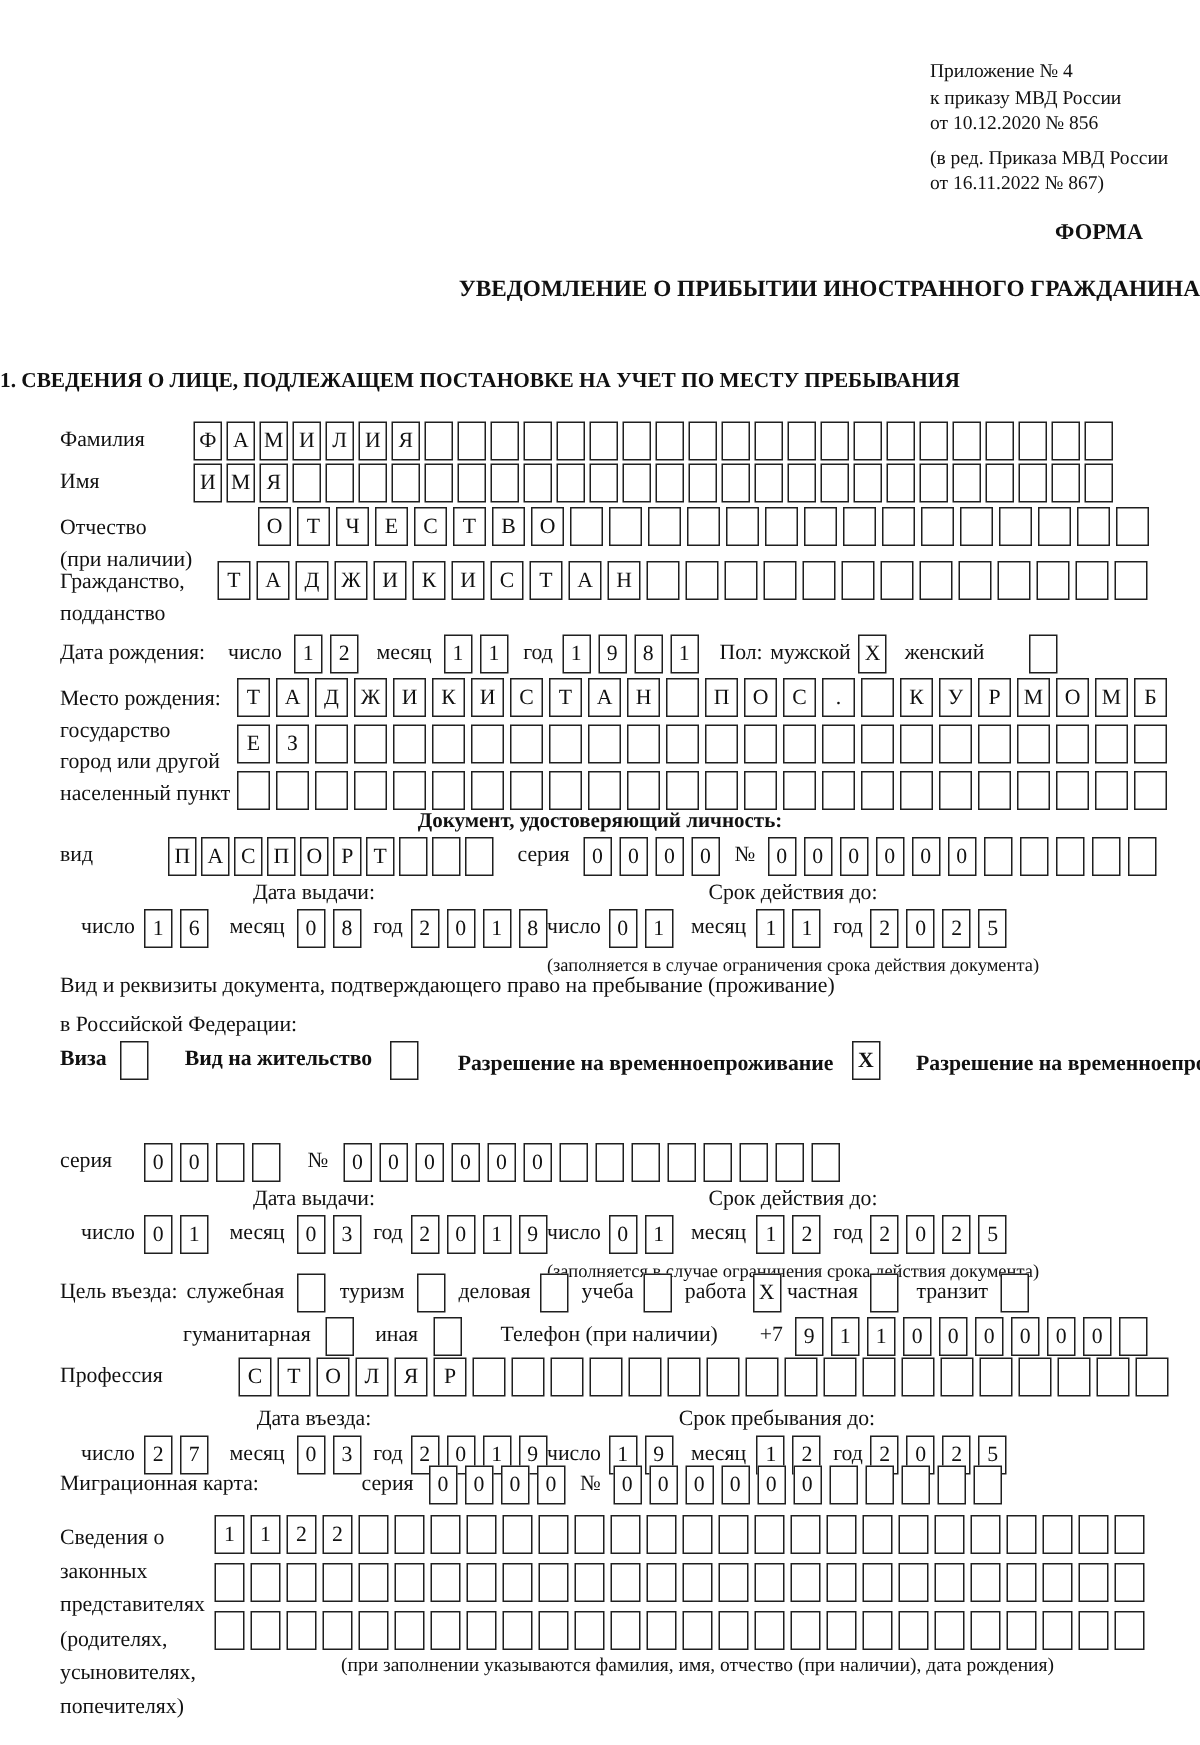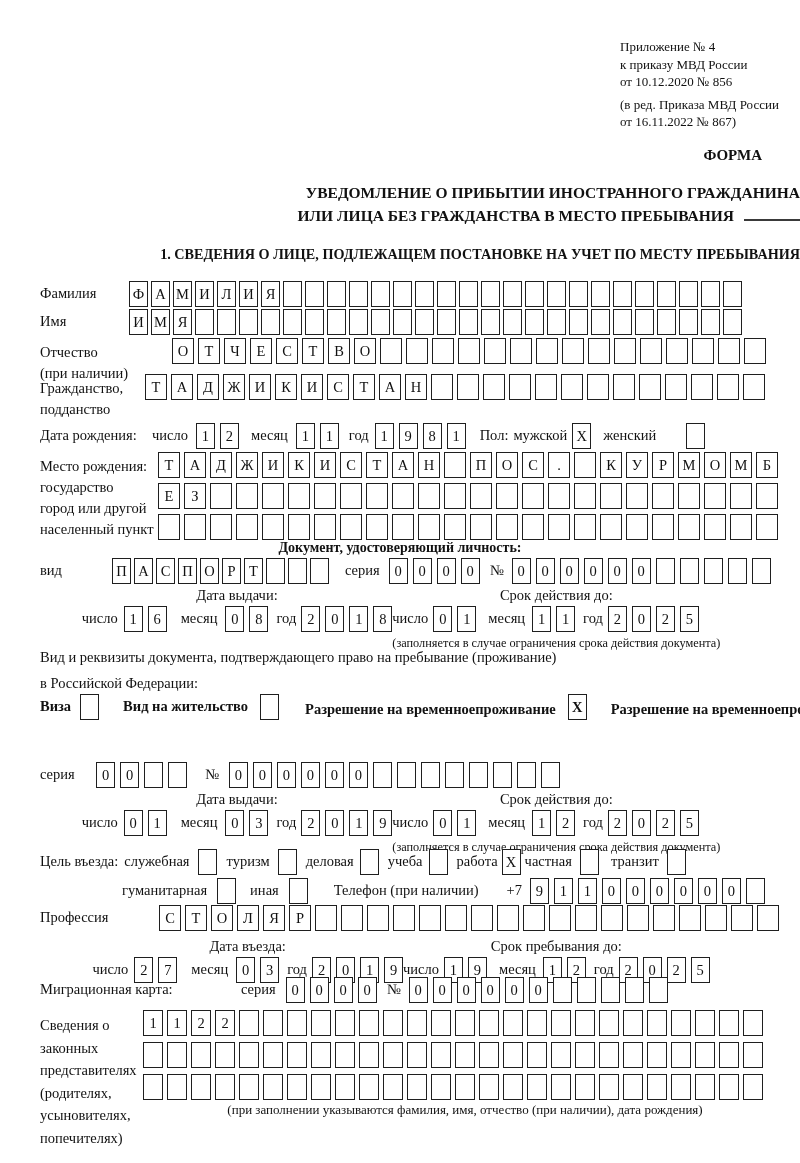--- a/index.html
+++ b/index.html
@@ -15,23 +15,23 @@
   .cells.wide{gap:4px;} .cells.wide .cell{width:22px;}
   .cells.gap{gap:5px;}
   .cells.reps{gap:4px;} .cells.reps .cell{width:20px;}
   .cellcol{display:flex;flex-direction:column;gap:5px;}
   .doc-ref{position:absolute;top:38px;left:620px;font-size:13px;line-height:17.5px;}
   .doc-ref .rev{margin-top:5px;}
   .form-label{position:absolute;top:147px;right:38px;font-weight:bold;font-size:15px;}
   .title{position:absolute;top:181px;left:0;width:100%;text-align:right;font-weight:bold;
          font-size:15.5px;line-height:23px;}
   .blank-line{display:inline-block;width:56px;border-bottom:2.2px solid #3a3a3a;margin-left:10px;vertical-align:baseline;}
-  .sec-heading{position:absolute;top:246px;left:0;width:100%;text-align:right;font-weight:bold;font-size:14.2px;}
+  .sec-heading{position:absolute;top:246px;left:0;width:100%;text-align:left;font-weight:bold;font-size:14.2px;}
   .center-heading{position:absolute;top:540px;left:0;width:100%;text-align:center;font-weight:bold;font-size:14px;}
-  .dates{position:absolute;left:40px;right:52px;display:flex;justify-content:center;font-size:14.5px;}
+  .dates{position:absolute;left:40px;right:52px;display:flex;justify-content:flex-start;font-size:14.5px;}
   .dgroup{display:flex;flex-direction:column;}
   .dcap{text-align:center;margin-bottom:2px;}
   .dfields{display:flex;align-items:flex-start;}
   .dnote{font-size:12.3px;margin-top:4px;white-space:nowrap;}
   .intro{position:absolute;left:40px;font-size:14.5px;line-height:26px;}
   .opt{display:flex;align-items:flex-start;font-weight:bold;}
   .optc{display:flex;flex-direction:row;text-align:center;line-height:22px;padding-top:4px;}
   .repnote{position:absolute;top:1102px;left:165px;width:600px;text-align:center;font-size:13px;}
 </style>
 </head>
@@ -44,21 +44,20 @@
     <div>к приказу МВД России</div>
     <div>от 10.12.2020 № 856</div>
     <div class="rev">(в ред. Приказа МВД России</div>
     <div>от 16.11.2022 № 867)</div>
   </div>
 
   <div class="form-label">ФОРМА</div>
 
   <div class="title">
     <div>УВЕДОМЛЕНИЕ О ПРИБЫТИИ ИНОСТРАННОГО ГРАЖДАНИНА</div>
-    <div><span>ИЛИ ЛИЦА БЕЗ ГРАЖДАНСТВА В МЕСТО ПРЕБЫВАНИЯ</span><span class="blank-line"></span></div>
   </div>
 
   <div class="sec-heading">1. СВЕДЕНИЯ О ЛИЦЕ, ПОДЛЕЖАЩЕМ ПОСТАНОВКЕ НА УЧЕТ ПО МЕСТУ ПРЕБЫВАНИЯ</div>
 
   <div class="row" style="top:281px">
     <span class="lbl" style="width:89px">Фамилия</span>
     <span class="cells">
         <span class="cell">Ф</span>
         <span class="cell">А</span>
         <span class="cell">М</span>

